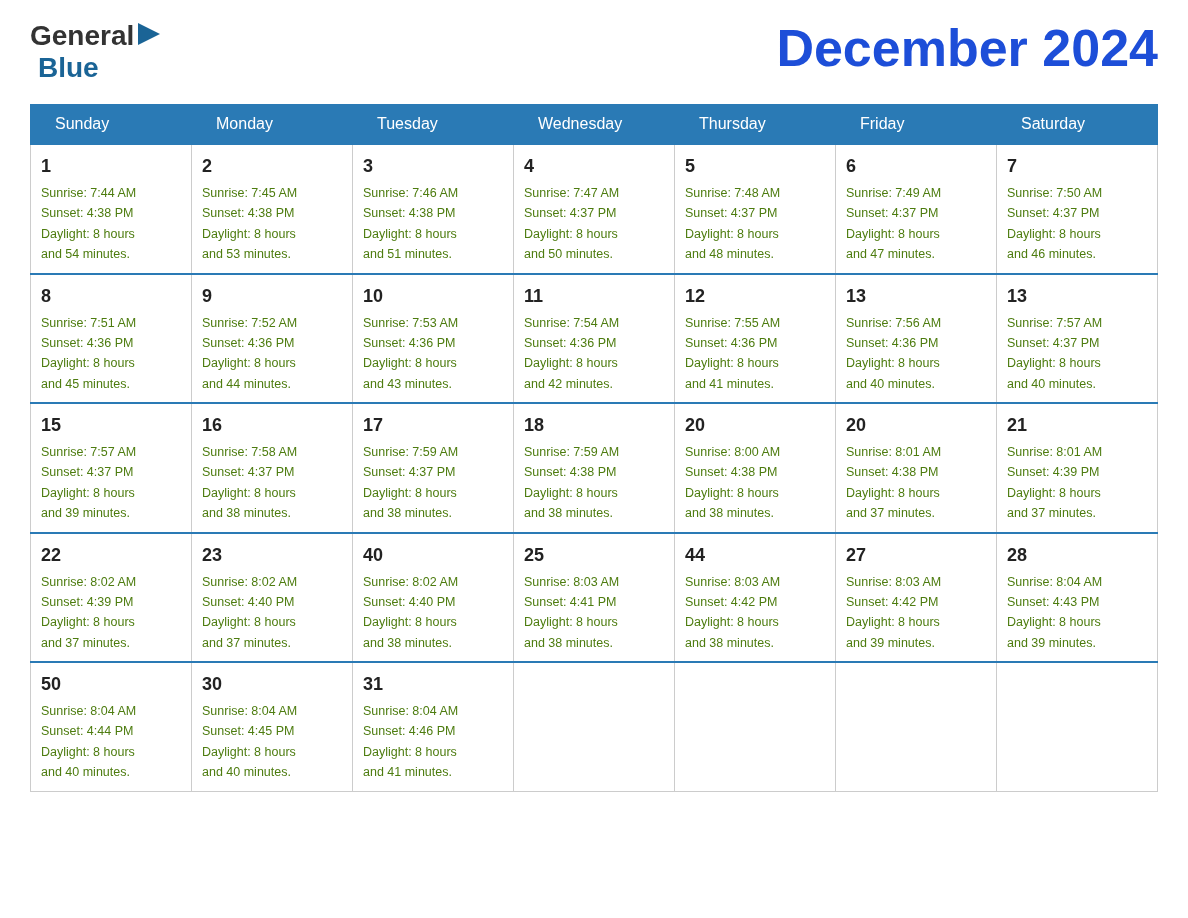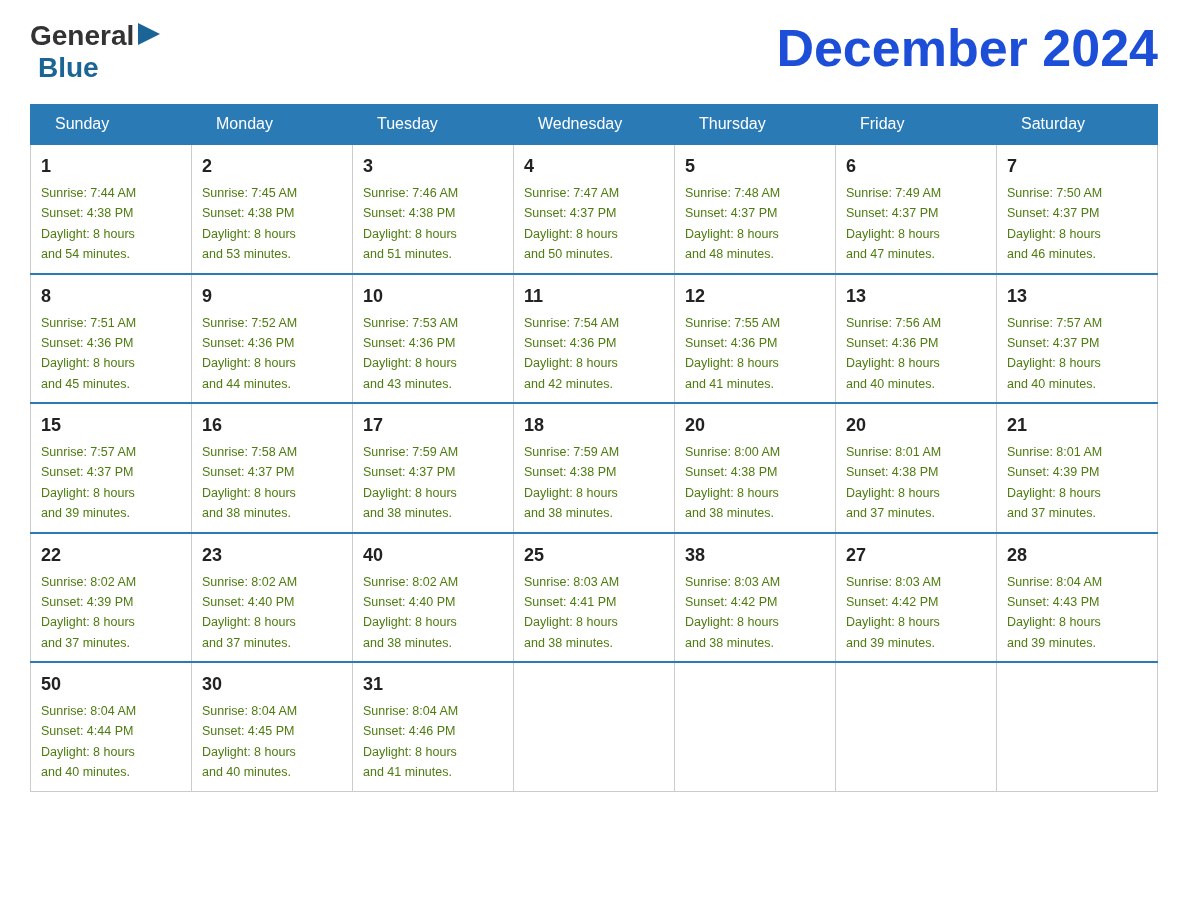--- a/index.html
+++ b/index.html
@@ -359,21 +359,21 @@
         <td>
         <span class="day-number">25</span>
         <span class="day-info">
           Sunrise: 8:03 AM<br>
           Sunset: 4:41 PM<br>
           Daylight: 8 hours<br>
           and 38 minutes.
         </span>
       </td>
         <td>
-        <span class="day-number">38</span>
+        <span class="day-number">44</span>
         <span class="day-info">
           Sunrise: 8:03 AM<br>
           Sunset: 4:42 PM<br>
           Daylight: 8 hours<br>
           and 38 minutes.
         </span>
       </td>
         <td>
         <span class="day-number">27</span>
         <span class="day-info">

